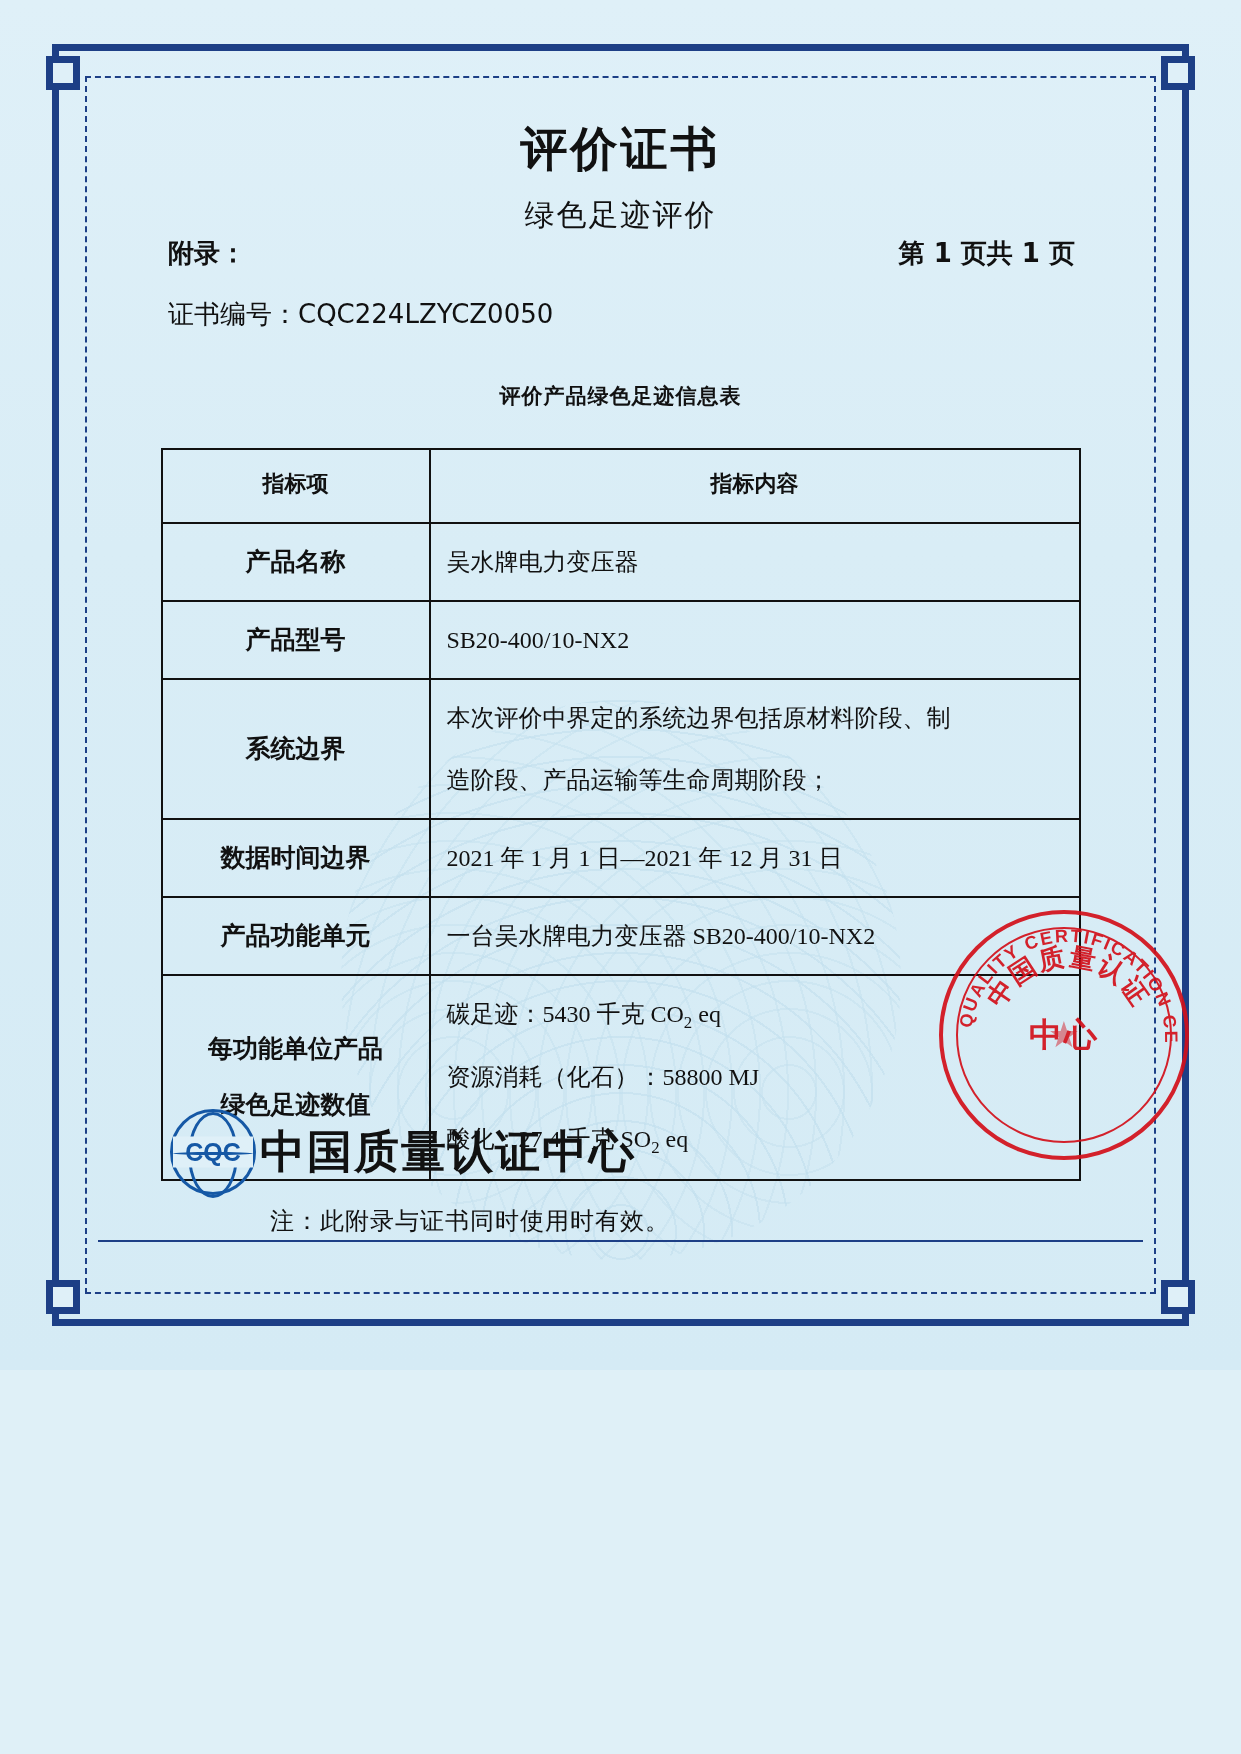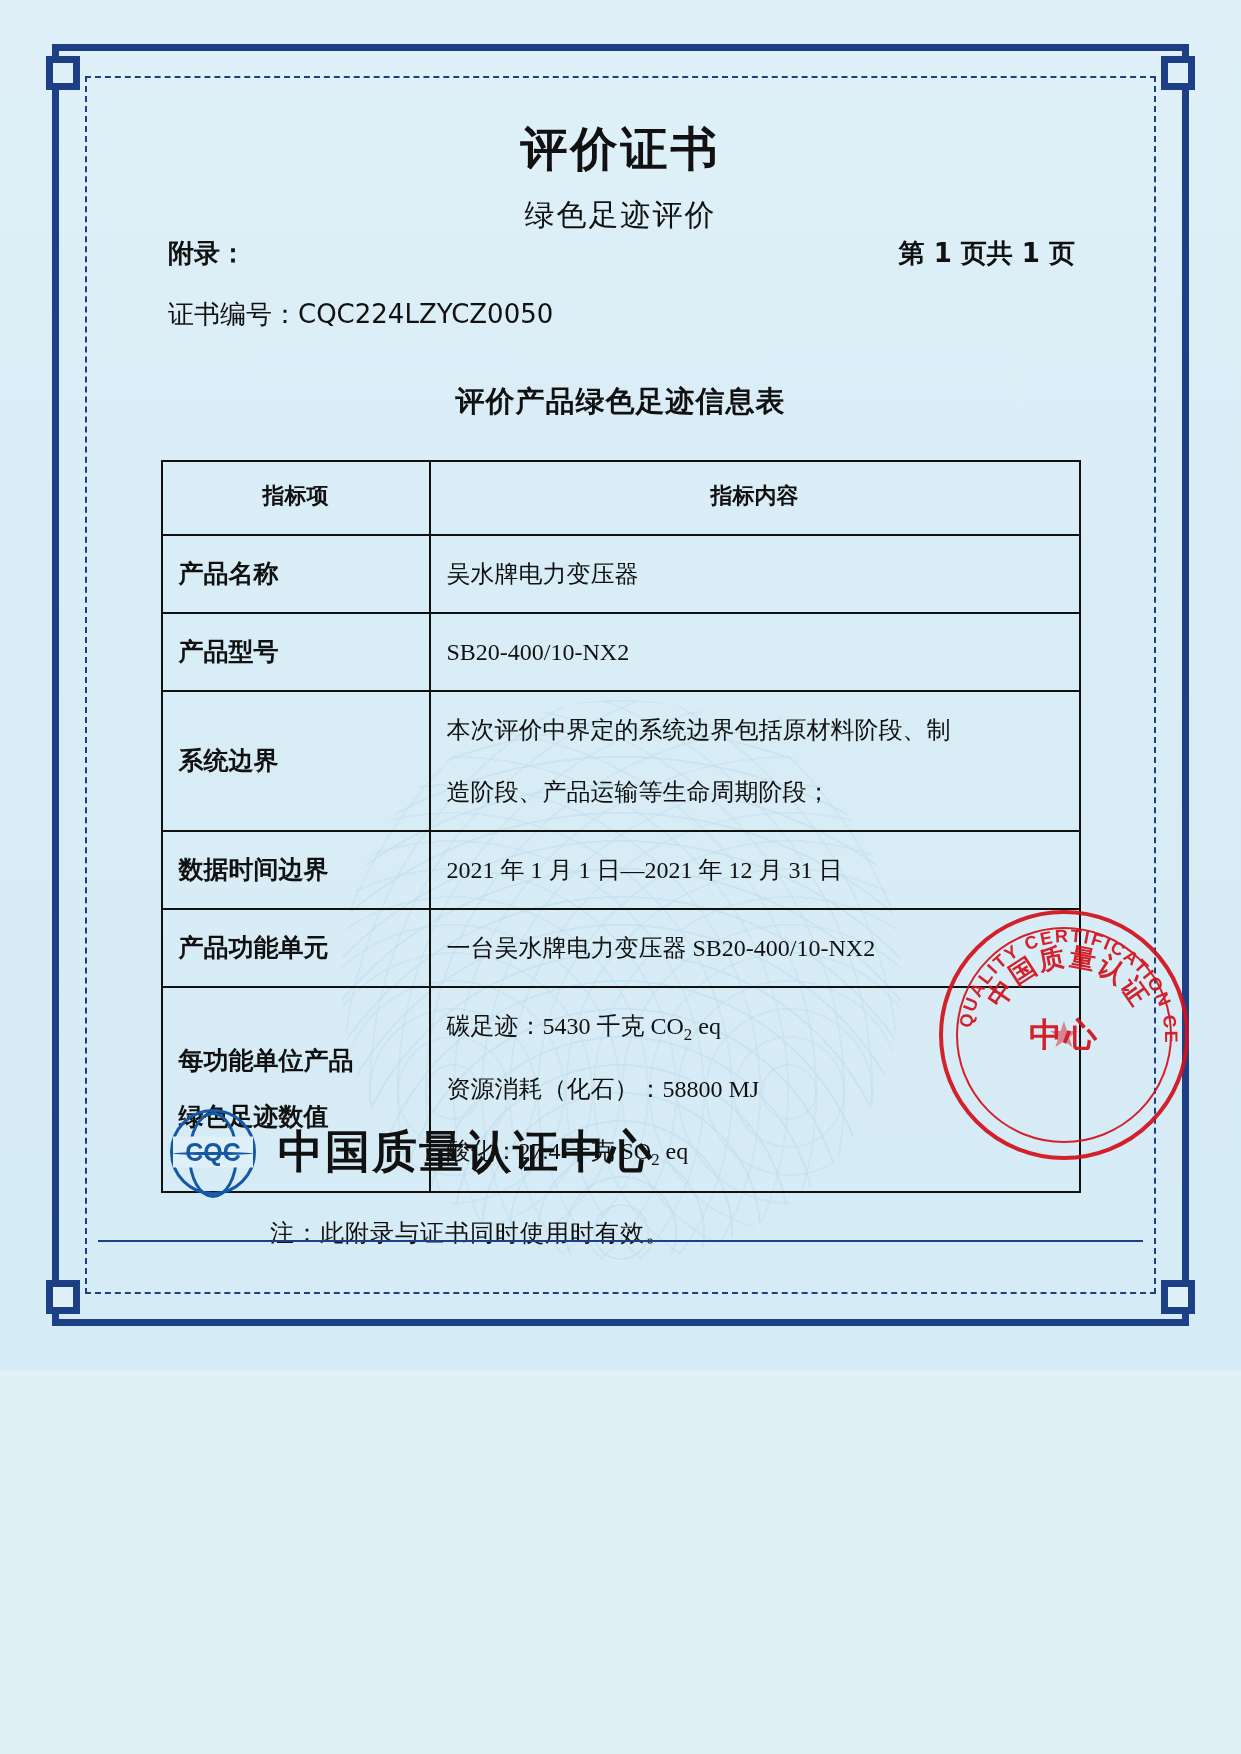--- a/index.html
+++ b/index.html
@@ -91,41 +91,42 @@
     margin-top: 26px;
     padding-left: 58px;
     font-size: 26px;
     font-weight: normal;
     color: #111;
     font-family: "DejaVu Sans", "Liberation Sans", sans-serif;
   }
 
   .table-title {
     text-align: center;
-    font-size: 29px;
+    font-size: 21px;
     font-weight: bold;
     color: #111;
     margin-top: 50px;
     letter-spacing: 1px;
     font-family: "DejaVu Sans", "Liberation Sans", sans-serif;
   }
 
   table.info {
     margin: 38px auto 0 auto;
     width: 920px;
     border-collapse: collapse;
     background: transparent;
   }
   table.info td {
     border: 2px solid #111;
     padding: 14px 16px;
     vertical-align: middle;
   }
   td.label {
     width: 268px;
+    text-align: center;
     font-size: 25px;
     font-weight: bold;
     color: #111;
     font-family: "DejaVu Sans", "Liberation Sans", sans-serif;
     line-height: 1.7;
   }
   td.value {
     font-size: 24px;
     color: #111;
     line-height: 2.0;
@@ -182,21 +183,21 @@
   .seal .star {
     position: absolute; left: 50%; top: 50%;
     transform: translate(-50%,-50%);
     font-size: 36px; color: #d3101a; opacity: .5;
   }
 
   
   .logo-row {
     position: absolute;
     left: 170px; bottom: 175px;
-    display: flex; align-items: center; gap: 22px;
+    display: flex; align-items: center; gap: 4px;
   }
   .globe {
     width: 86px; height: 86px; border-radius: 50%;
     border: 3px solid #1558a5;
     position: relative;
   }
   .globe:before, .globe:after {
     content: ""; position: absolute; left: 50%; top: 0;
     transform: translateX(-50%);
     height: 100%; border-left: 3px solid #1558a5;

